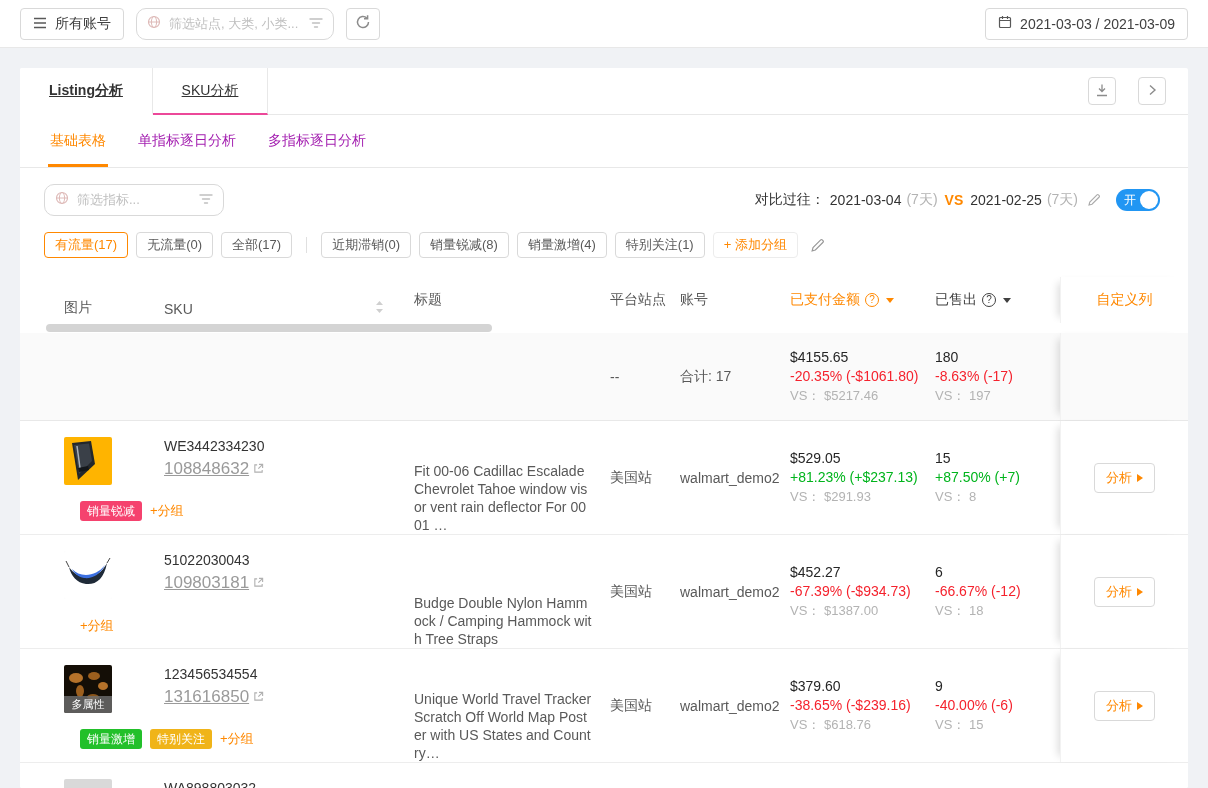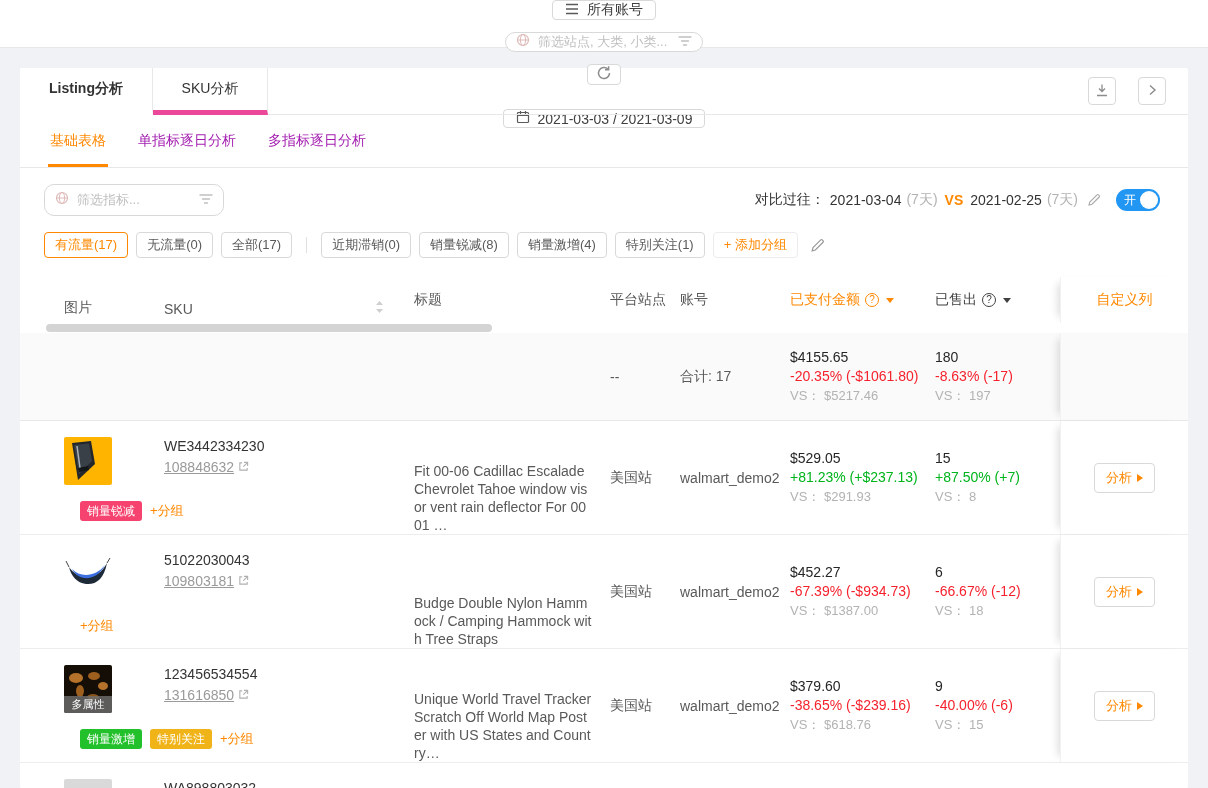--- a/index.html
+++ b/index.html
@@ -2,30 +2,30 @@
 <html style="--accent: #ff8800; --positive: #00b41c; --negative: #f5222d; --toggle-on: #2196f3; --badge-pink: #f5426e; --badge-green: #22c02a; --badge-yellow: #f0b419;"><head>
 <meta charset="utf-8">
 <style>
 :root{
   --accent:#ff8800; --positive:#00b41c; --negative:#f5222d; --toggle-on:#2196f3;
   --badge-pink:#f5426e; --badge-green:#22c02a; --badge-yellow:#f0b419;
 }
 *{margin:0;padding:0;box-sizing:border-box;}
 html,body{width:1208px;height:788px;overflow:hidden;background:#f0f2f5;
   font-family:"Liberation Sans","DejaVu Sans",sans-serif;color:#333;}
-.topbar{height:48px;background:#fff;border-bottom:1px solid #e8e8e8;display:flex;align-items:center;padding:0 20px;gap:12px;flex-direction:column;}
+.topbar{height:48px;background:#fff;border-bottom:1px solid #e8e8e8;display:flex;align-items:center;padding:0 20px;gap:12px;}
 .btn{display:inline-flex;align-items:center;gap:8px;height:32px;padding:0 12px;background:#fff;border:1px solid #d9d9d9;border-radius:4px;font-size:14px;color:#404040;cursor:pointer;white-space:nowrap;}
 .iconbtn{width:34px;justify-content:center;padding:0;}
 .pill-input{display:flex;align-items:center;gap:8px;height:32px;border:1px solid #d9d9d9;border-radius:10px;padding:0 10px;background:#fff;}
 .pill-input .ph{flex:1;font-size:13px;color:#bfbfbf;white-space:nowrap;overflow:hidden;}
 .site-filter{width:198px;}
 .spacer{flex:1;}
 .card{margin:20px 20px 0;background:#fff;border-radius:2px;height:720px;overflow:hidden;}
 .tabstrip{display:flex;height:47px;}
-.tab{width:133px;display:flex;align-items:center;justify-content:center;font-size:14px;border-bottom:5px solid #ec4899;border-right:1px solid #e8e8e8;color:#333;cursor:pointer;background:#fff;}
+.tab{width:133px;display:flex;align-items:center;justify-content:center;font-size:14px;border-bottom:2px solid #ec4899;border-right:1px solid #e8e8e8;color:#333;cursor:pointer;background:#fff;text-decoration:underline;}
 .tab.active{font-weight:bold;border-bottom-color:transparent;}
 .tab.t2{width:115px;}
 .tabfill{flex:1;border-bottom:1px solid #e8e8e8;display:flex;align-items:center;justify-content:flex-end;gap:22px;padding-right:22px;}
 .sqbtn{width:28px;height:28px;border:1px solid #d9d9d9;border-radius:4px;background:#fff;display:flex;align-items:center;justify-content:center;cursor:pointer;}
 .subtabs{display:flex;gap:28px;padding:0 28px;border-bottom:1px solid #e8e8e8;height:53px;}
 .subtab{display:flex;align-items:center;font-size:14px;color:#a21caf;cursor:pointer;position:relative;padding:0 2px;}
 .subtab.active{color:var(--accent);}
 .subtab.active::after{content:"";position:absolute;left:0;right:0;bottom:0;height:3px;background:var(--accent);}
 .controls{display:flex;align-items:center;margin-top:16px;padding:0 28px 0 24px;}
 .metric-input{width:180px;}
@@ -68,21 +68,21 @@
 .cstack{display:flex;flex-direction:column;justify-content:center;gap:3px;}
 .cstack .val{font-size:14px;color:#262626;}
 .cstack .chg{font-size:14px;}
 .chg.up{color:var(--positive);} .chg.down{color:var(--negative);}
 .cstack .vsline{font-size:13px;color:#b3b3b3;}
 .pimg{width:48px;height:48px;position:relative;overflow:hidden;border-radius:2px;background:#f5f5f5;}
 .pimg svg{display:block;}
 .pimg-overlay{position:absolute;left:0;right:0;bottom:0;height:17px;background:rgba(110,110,110,.82);color:#fff;font-size:11px;display:flex;align-items:center;justify-content:center;}
 .pimg-gray{background:#d9d9d9;}
 .sku-text{font-size:14px;color:#333;}
-.sku-link{margin-top:5px;font-size:14px;color:#9a9a9a;display:flex;align-items:center;gap:4px;text-decoration:none;cursor:pointer;}
+.sku-link{margin-top:5px;font-size:17px;color:#9a9a9a;display:flex;align-items:center;gap:4px;text-decoration:none;cursor:pointer;}
 .lk-underline{text-decoration:underline;}
 .badges{position:absolute;left:48px;bottom:13px;display:flex;align-items:center;gap:8px;margin-left:12px;}
 .badge{height:20px;padding:0 7px;border-radius:3px;color:#fff;font-size:12px;display:inline-flex;align-items:center;white-space:nowrap;}
 .b-pink{background:var(--badge-pink);} .b-green{background:var(--badge-green);} .b-yellow{background:var(--badge-yellow);}
 .addgrp{color:var(--accent);font-size:13px;cursor:pointer;white-space:nowrap;}
 .title-text{font-size:14px;line-height:18px;color:#595959;word-break:break-all;}
 .analyze-btn{height:30px;padding:0 11px;border:1px solid #d9d9d9;border-radius:4px;background:#fff;color:var(--accent);font-size:13px;display:inline-flex;align-items:center;gap:5px;cursor:pointer;}
 .play{width:0;height:0;border-top:4px solid transparent;border-bottom:4px solid transparent;border-left:6px solid var(--accent);}
 </style>
 </head>

